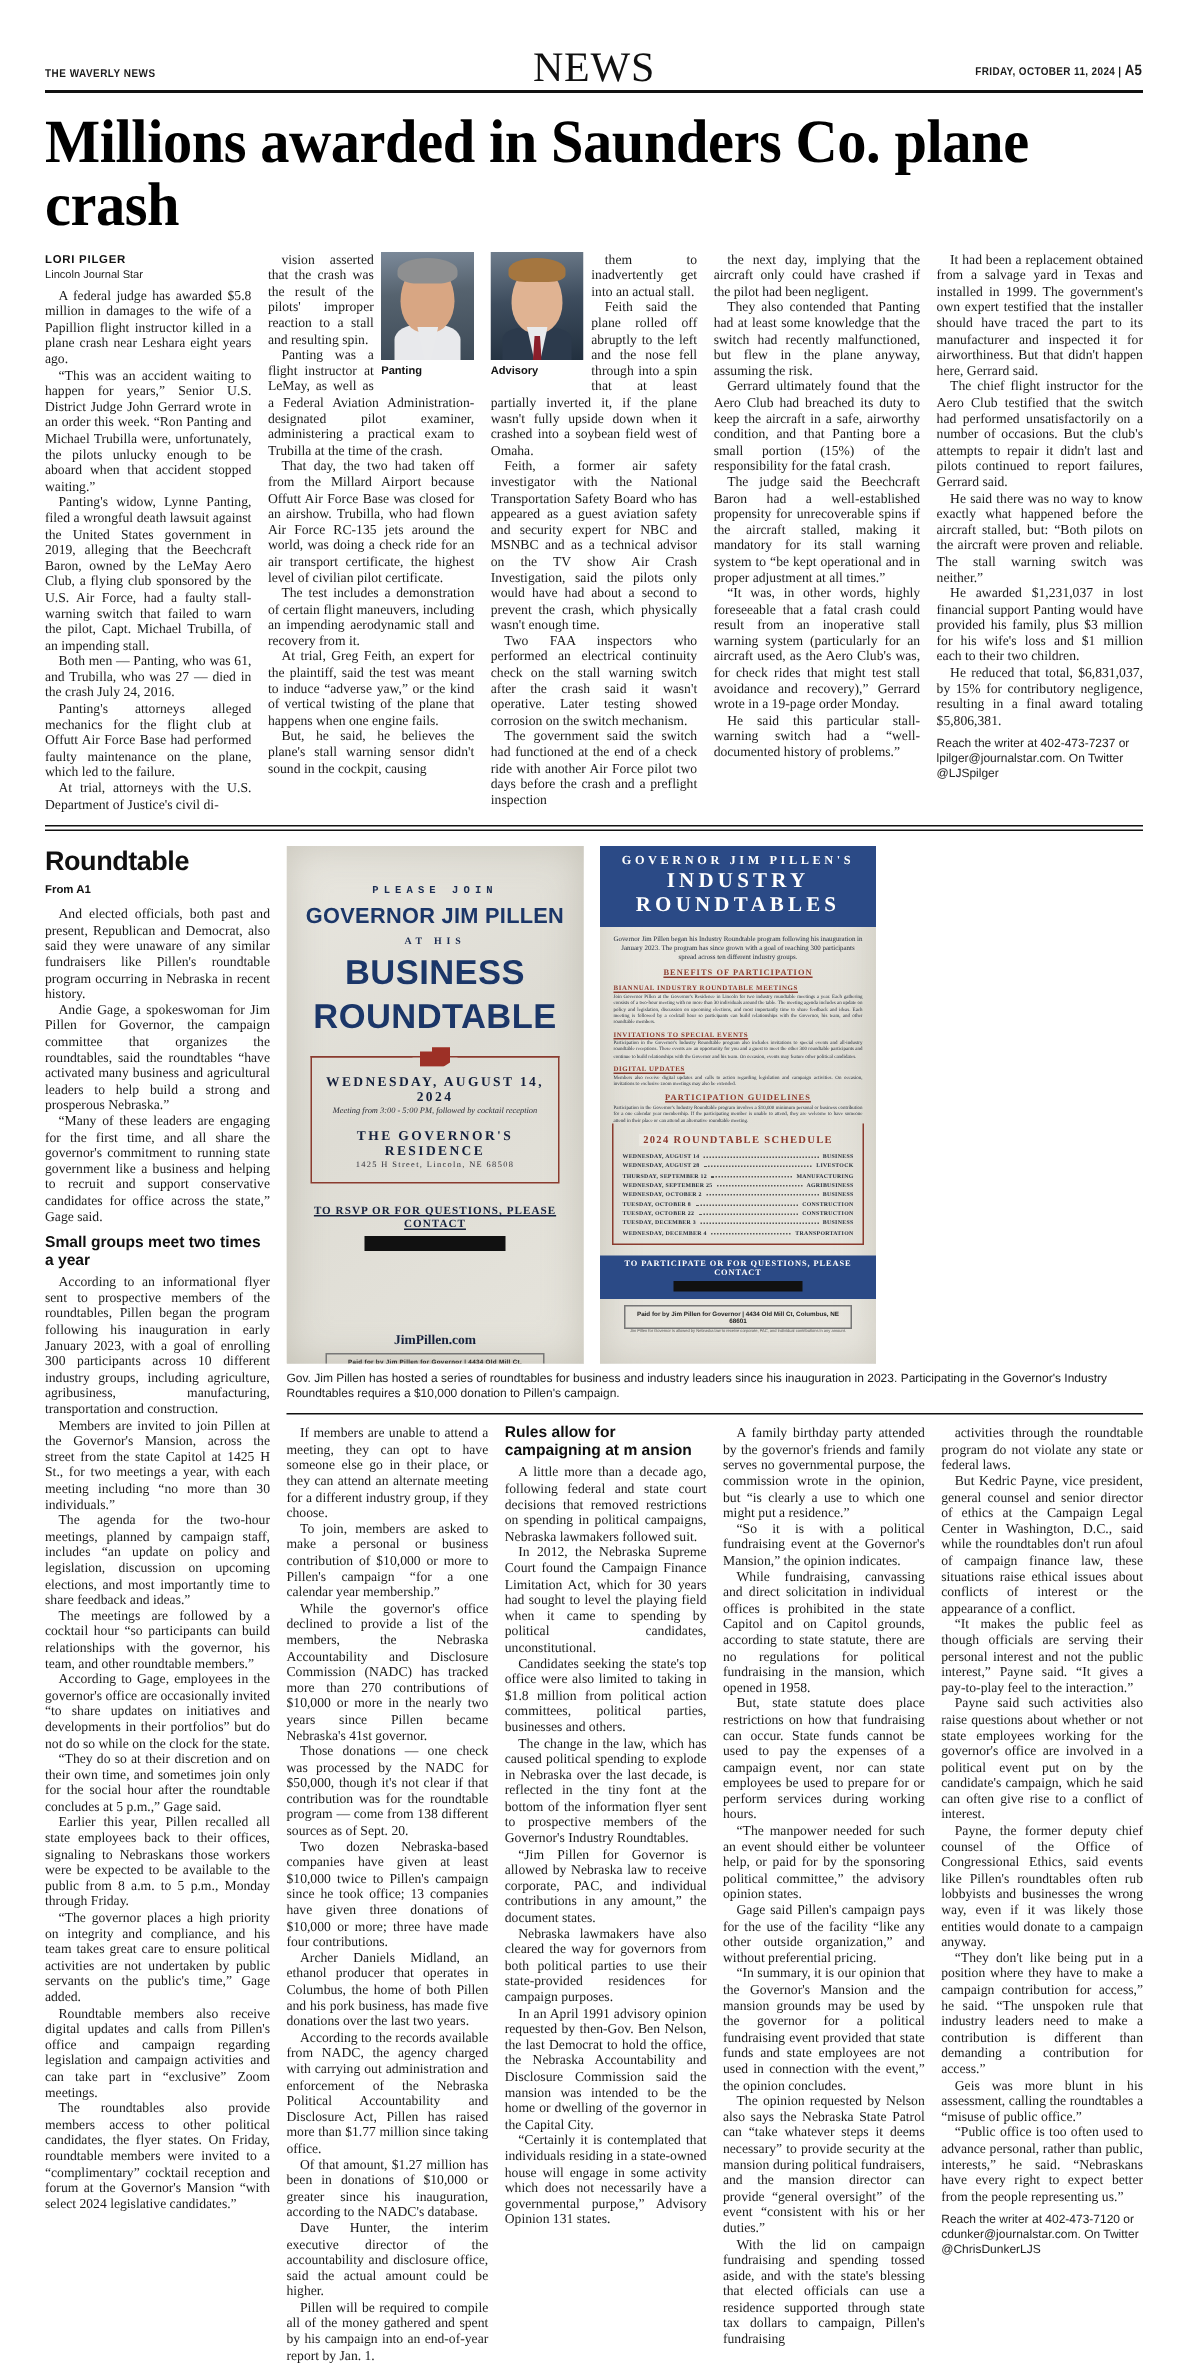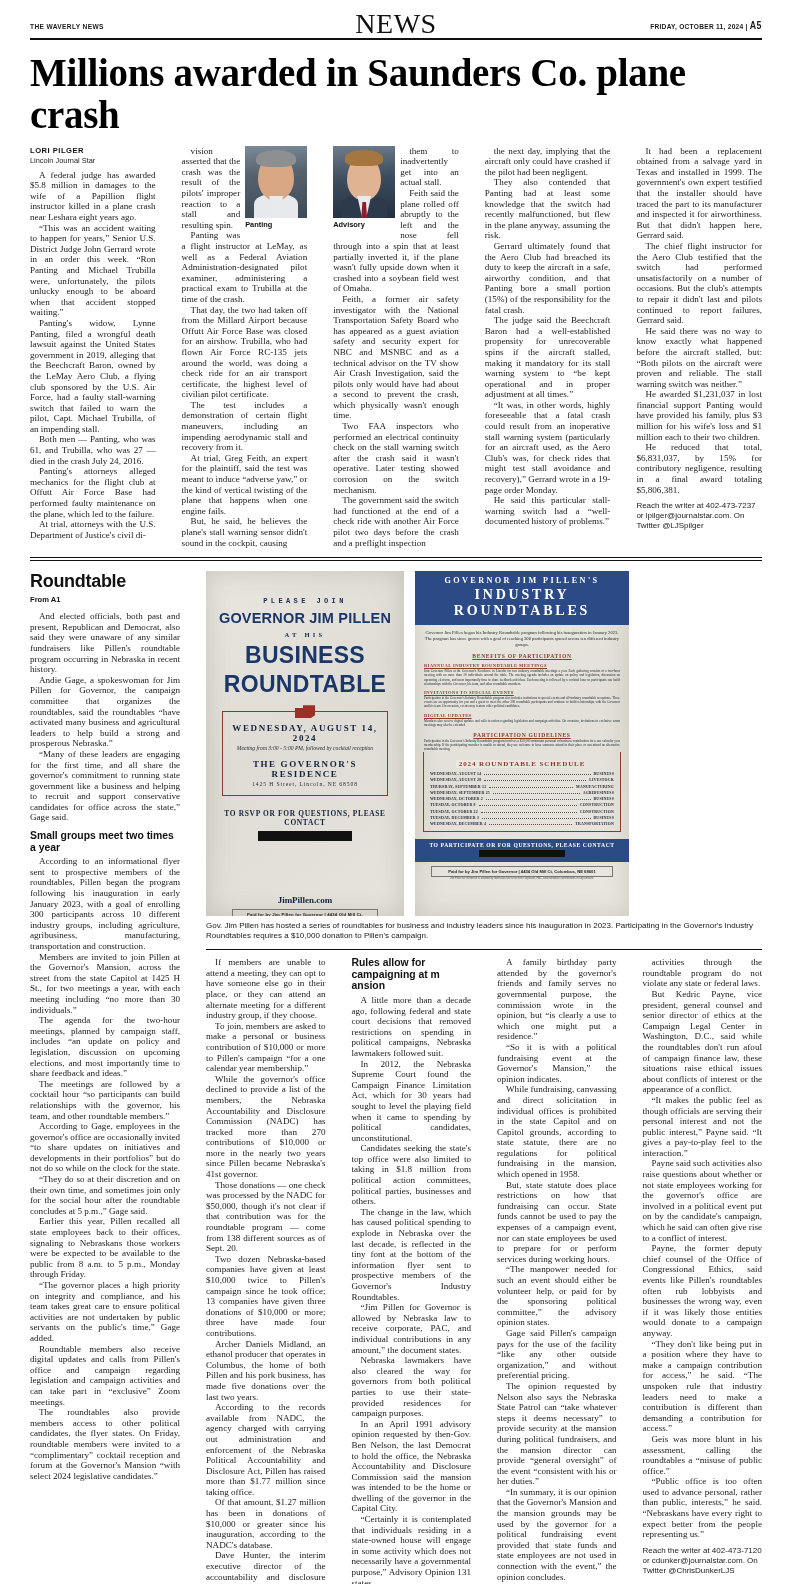--- a/index.html
+++ b/index.html
@@ -1,36 +1,36 @@
 <!DOCTYPE html>
 <html><head>
 <meta charset="utf-8">
 <style>
   html,body{margin:0;padding:0;background:#ffffff;}
   body{width:792px;height:1584px;font-family:"Liberation Serif",serif;color:#111;overflow:hidden;}
   .page{width:792px;height:1584px;position:relative;box-sizing:border-box;padding:0 30px;}
 
   
-  .masthead{display:flex;align-items:flex-end;justify-content:space-between;padding-top:20px;padding-bottom:4px;}
+  .masthead{display:flex;align-items:flex-end;justify-content:space-between;padding-top:42px;padding-bottom:4px;}
   .mast-left{font-family:"Liberation Sans",sans-serif;font-size:7.5px;font-weight:700;letter-spacing:.4px;
     transform:scaleX(.88);transform-origin:left bottom;color:#1a1a1a;}
   .mast-center{font-family:"Liberation Serif",serif;font-size:28px;letter-spacing:.5px;color:#111;line-height:1;
     position:absolute;left:50%;transform:translateX(-50%);bottom:2px;}
   .mast-right{font-family:"Liberation Sans",sans-serif;font-size:7.5px;font-weight:700;letter-spacing:.3px;
     transform:scaleX(.88);transform-origin:right bottom;color:#1a1a1a;}
   .mast-right .pg{font-size:10px;font-weight:700;}
   .mast-wrap{position:relative;}
   .rule-thick{border-top:2px solid #111;margin-top:3px;}
 
   
   .headline{font-family:"Liberation Serif",serif;font-weight:700;font-size:41px;line-height:1.02;
     letter-spacing:-.3px;margin:12px 0 10px 0;transform:scaleX(.95);transform-origin:left center;color:#000;}
 
   
-  .cols{display:flex;gap:26px;}
+  .cols{display:flex;gap:11px;}
   .col{flex:1;min-width:0;}
   p.body{font-family:"Liberation Serif",serif;font-size:9.1px;line-height:10.6px;margin:0;
     text-align:justify;text-indent:9px;hyphens:auto;-webkit-hyphens:auto;color:#1a1a1a;}
   .byline-name{font-family:"Liberation Sans",sans-serif;font-weight:700;font-size:7.6px;letter-spacing:.5px;margin:0 0 1px 0;}
   .byline-org{font-family:"Liberation Sans",sans-serif;font-size:7.4px;margin:0 0 5px 0;color:#222;}
 
   
   .mug{width:62px;float:right;margin:0 0 3px 5px;}
   .mug.left{float:left;margin:0 5px 3px 0;}
   .mug .ph{width:62px;height:72px;overflow:hidden;position:relative;}
@@ -76,28 +76,28 @@
   .inv-divider{display:flex;align-items:center;justify-content:center;gap:5px;margin:9px 6px 0 6px;}
   .inv-divider .ln{flex:1;height:1px;background:#8a3b2e;}
   .ne-shape{width:20px;height:13px;background:#9d3026;
     clip-path:polygon(0 22%,40% 22%,40% 0,100% 0,100% 78%,78% 100%,0 100%);}
   .inv-box{border:1px solid #8a3b2e;margin:-7px 6px 0 6px;padding:11px 4px 8px 4px;}
   .inv-date{font-family:"Liberation Serif",serif;font-weight:700;font-size:9px;letter-spacing:1.6px;color:#14203c;}
   .inv-sub{font-family:"Liberation Serif",serif;font-style:italic;font-size:5.6px;color:#2a2a33;margin-top:2px;}
   .inv-place{font-family:"Liberation Serif",serif;font-weight:700;font-size:9px;letter-spacing:1.6px;color:#14203c;margin-top:8px;}
   .inv-addr{font-family:"Liberation Serif",serif;font-size:5.6px;letter-spacing:.9px;color:#2a2a33;margin-top:2px;}
   .inv-rsvp{font-family:"Liberation Serif",serif;font-weight:700;font-size:7.4px;letter-spacing:.7px;
-    color:#14203c;margin-top:13px;}
+    color:#14203c;margin-top:13px;text-decoration:underline;}
   .inv-redact{width:94px;height:10px;background:#111;margin:4px auto 0 auto;}
   .inv-url{font-family:"Liberation Serif",serif;font-weight:700;font-size:9px;color:#14203c;margin-top:54px;}
   .inv-paid{border:1px solid #777;font-family:"Liberation Sans",sans-serif;font-weight:700;font-size:4.2px;
     letter-spacing:.2px;color:#222;margin:4px 16px 0 16px;padding:2px 2px;}
 
   
-  .brochure{width:214px;height:345px;background:linear-gradient(150deg,#eceae3 0%,#e2e0d8 50%,#eae8e1 100%);
+  .brochure{width:184px;height:345px;background:linear-gradient(150deg,#eceae3 0%,#e2e0d8 50%,#eae8e1 100%);
     position:relative;box-sizing:border-box;overflow:hidden;box-shadow:inset 0 0 26px rgba(160,155,140,.4);}
   .br-band{background:#2b4a86;color:#fff;text-align:center;padding:5px 0 6px 0;}
   .br-band .l1{font-family:"Liberation Serif",serif;font-weight:700;font-size:8.2px;letter-spacing:2.4px;}
   .br-band .l2{font-family:"Liberation Serif",serif;font-weight:700;font-size:14px;letter-spacing:2.8px;margin-top:2px;}
   .br-body{padding:5px 9px 0 9px;text-align:center;}
   .br-intro{font-family:"Liberation Serif",serif;font-size:4.6px;line-height:6px;color:#1d2533;}
   .br-h{font-family:"Liberation Serif",serif;font-weight:700;font-size:5.6px;letter-spacing:.7px;color:#8a3b2e;
     text-decoration:underline;margin-top:5px;}
   .br-sub{font-family:"Liberation Serif",serif;font-weight:700;font-size:4.6px;letter-spacing:.4px;color:#8a3b2e;
     text-decoration:underline;margin-top:4px;text-align:left;}
@@ -371,22 +371,22 @@
           <p class="body">In an April 1991 advisory opinion requested by then-Gov. Ben Nelson, the last Democrat to hold the office, the Nebraska Accountability and Disclosure Commission said the mansion was intended to be the home or dwelling of the governor in the Capital City.</p>
           <p class="body">“Certainly it is contemplated that individuals residing in a state-owned house will engage in some activity which does not necessarily have a governmental purpose,” Advisory Opinion 131 states.</p>
         </div>
         <div class="col">
           <p class="body">A family birthday party attended by the governor's friends and family serves no governmental purpose, the commission wrote in the opinion, but “is clearly a use to which one might put a residence.”</p>
           <p class="body">“So it is with a political fundraising event at the Governor's Mansion,” the opinion indicates.</p>
           <p class="body">While fundraising, canvassing and direct solicitation in individual offices is prohibited in the state Capitol and on Capitol grounds, according to state statute, there are no regulations for political fundraising in the mansion, which opened in 1958.</p>
           <p class="body">But, state statute does place restrictions on how that fundraising can occur. State funds cannot be used to pay the expenses of a campaign event, nor can state employees be used to prepare for or perform services during working hours.</p>
           <p class="body">“The manpower needed for such an event should either be volunteer help, or paid for by the sponsoring political committee,” the advisory opinion states.</p>
           <p class="body">Gage said Pillen's campaign pays for the use of the facility “like any other outside organization,” and without preferential pricing.</p>
+          <p class="body">“In summary, it is our opinion that the Governor's Mansion and the mansion grounds may be used by the governor for a political fundraising event provided that state funds and state employees are not used in connection with the event,” the opinion concludes.</p>
           <p class="body">The opinion requested by Nelson also says the Nebraska State Patrol can “take whatever steps it deems necessary” to provide security at the mansion during political fundraisers, and the mansion director can provide “general oversight” of the event “consistent with his or her duties.”</p>
-          <p class="body">“In summary, it is our opinion that the Governor's Mansion and the mansion grounds may be used by the governor for a political fundraising event provided that state funds and state employees are not used in connection with the event,” the opinion concludes.</p>
           <p class="body">With the lid on campaign fundraising and spending tossed aside, and with the state's blessing that elected officials can use a residence supported through state tax dollars to campaign, Pillen's fundraising</p>
         </div>
         <div class="col">
           <p class="body">activities through the roundtable program do not violate any state or federal laws.</p>
           <p class="body">But Kedric Payne, vice president, general counsel and senior director of ethics at the Campaign Legal Center in Washington, D.C., said while the roundtables don't run afoul of campaign finance law, these situations raise ethical issues about conflicts of interest or the appearance of a conflict.</p>
           <p class="body">“It makes the public feel as though officials are serving their personal interest and not the public interest,” Payne said. “It gives a pay-to-play feel to the interaction.”</p>
           <p class="body">Payne said such activities also raise questions about whether or not state employees working for the governor's office are involved in a political event put on by the candidate's campaign, which he said can often give rise to a conflict of interest.</p>
           <p class="body">Payne, the former deputy chief counsel of the Office of Congressional Ethics, said events like Pillen's roundtables often rub lobbyists and businesses the wrong way, even if it was likely those entities would donate to a campaign anyway.</p>
           <p class="body">“They don't like being put in a position where they have to make a campaign contribution for access,” he said. “The unspoken rule that industry leaders need to make a contribution is different than demanding a contribution for access.”</p>
           <p class="body">Geis was more blunt in his assessment, calling the roundtables a “misuse of public office.”</p>

